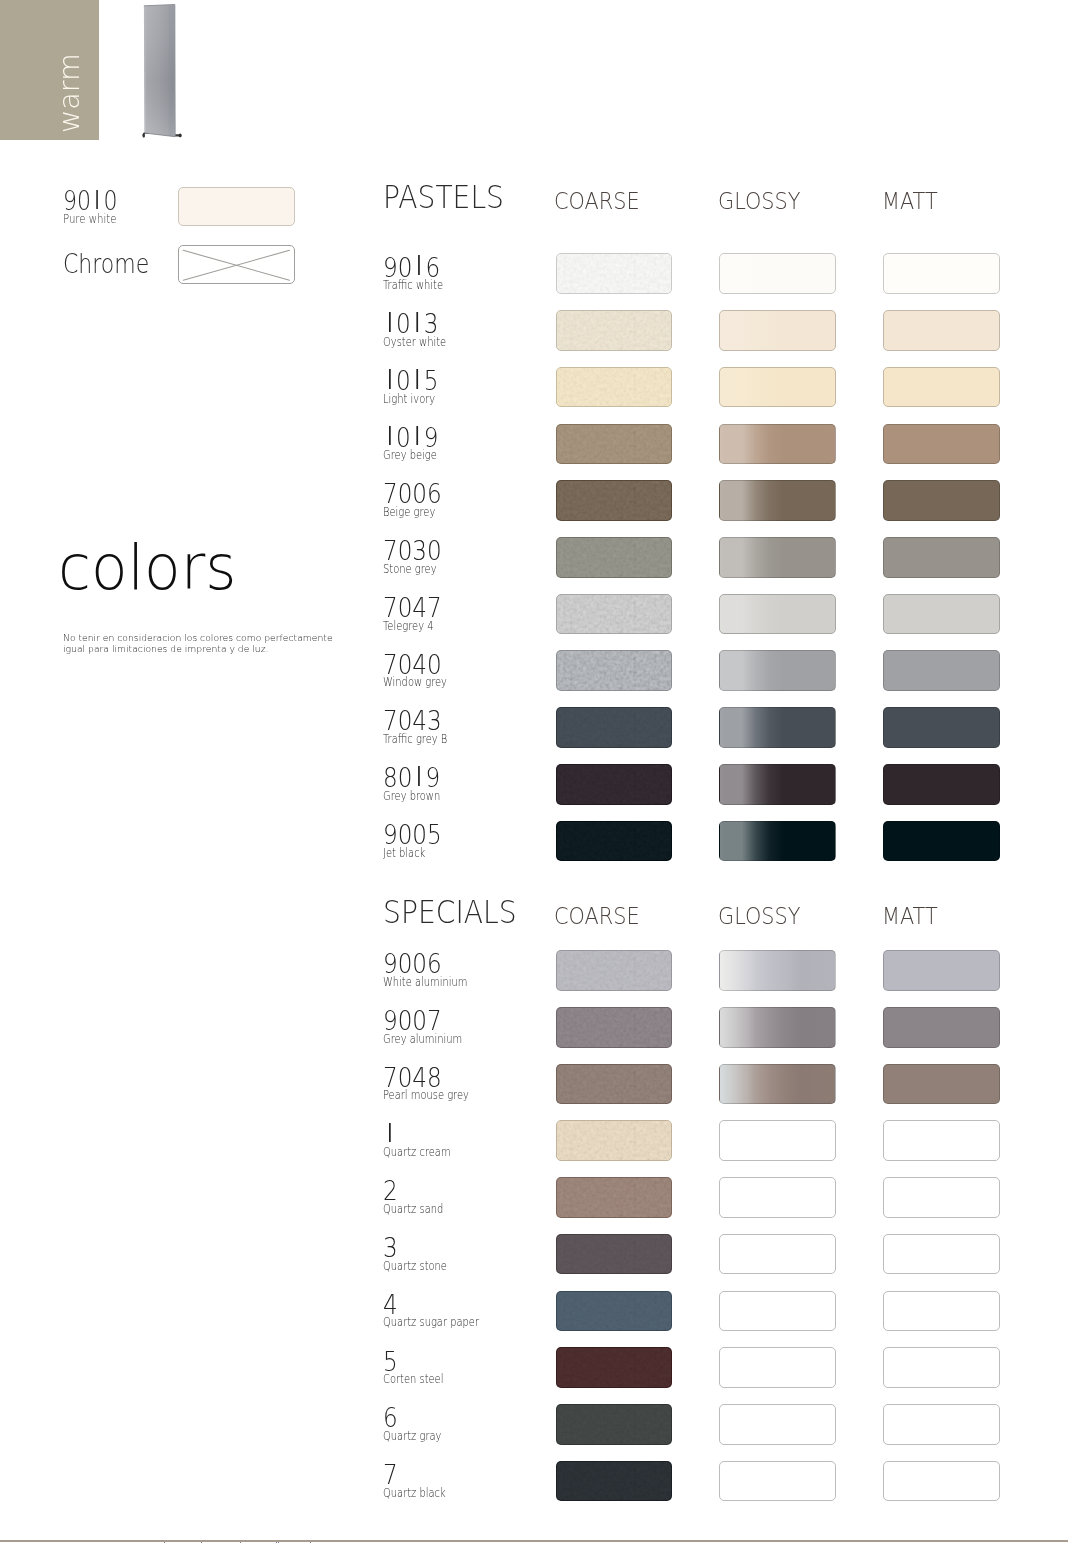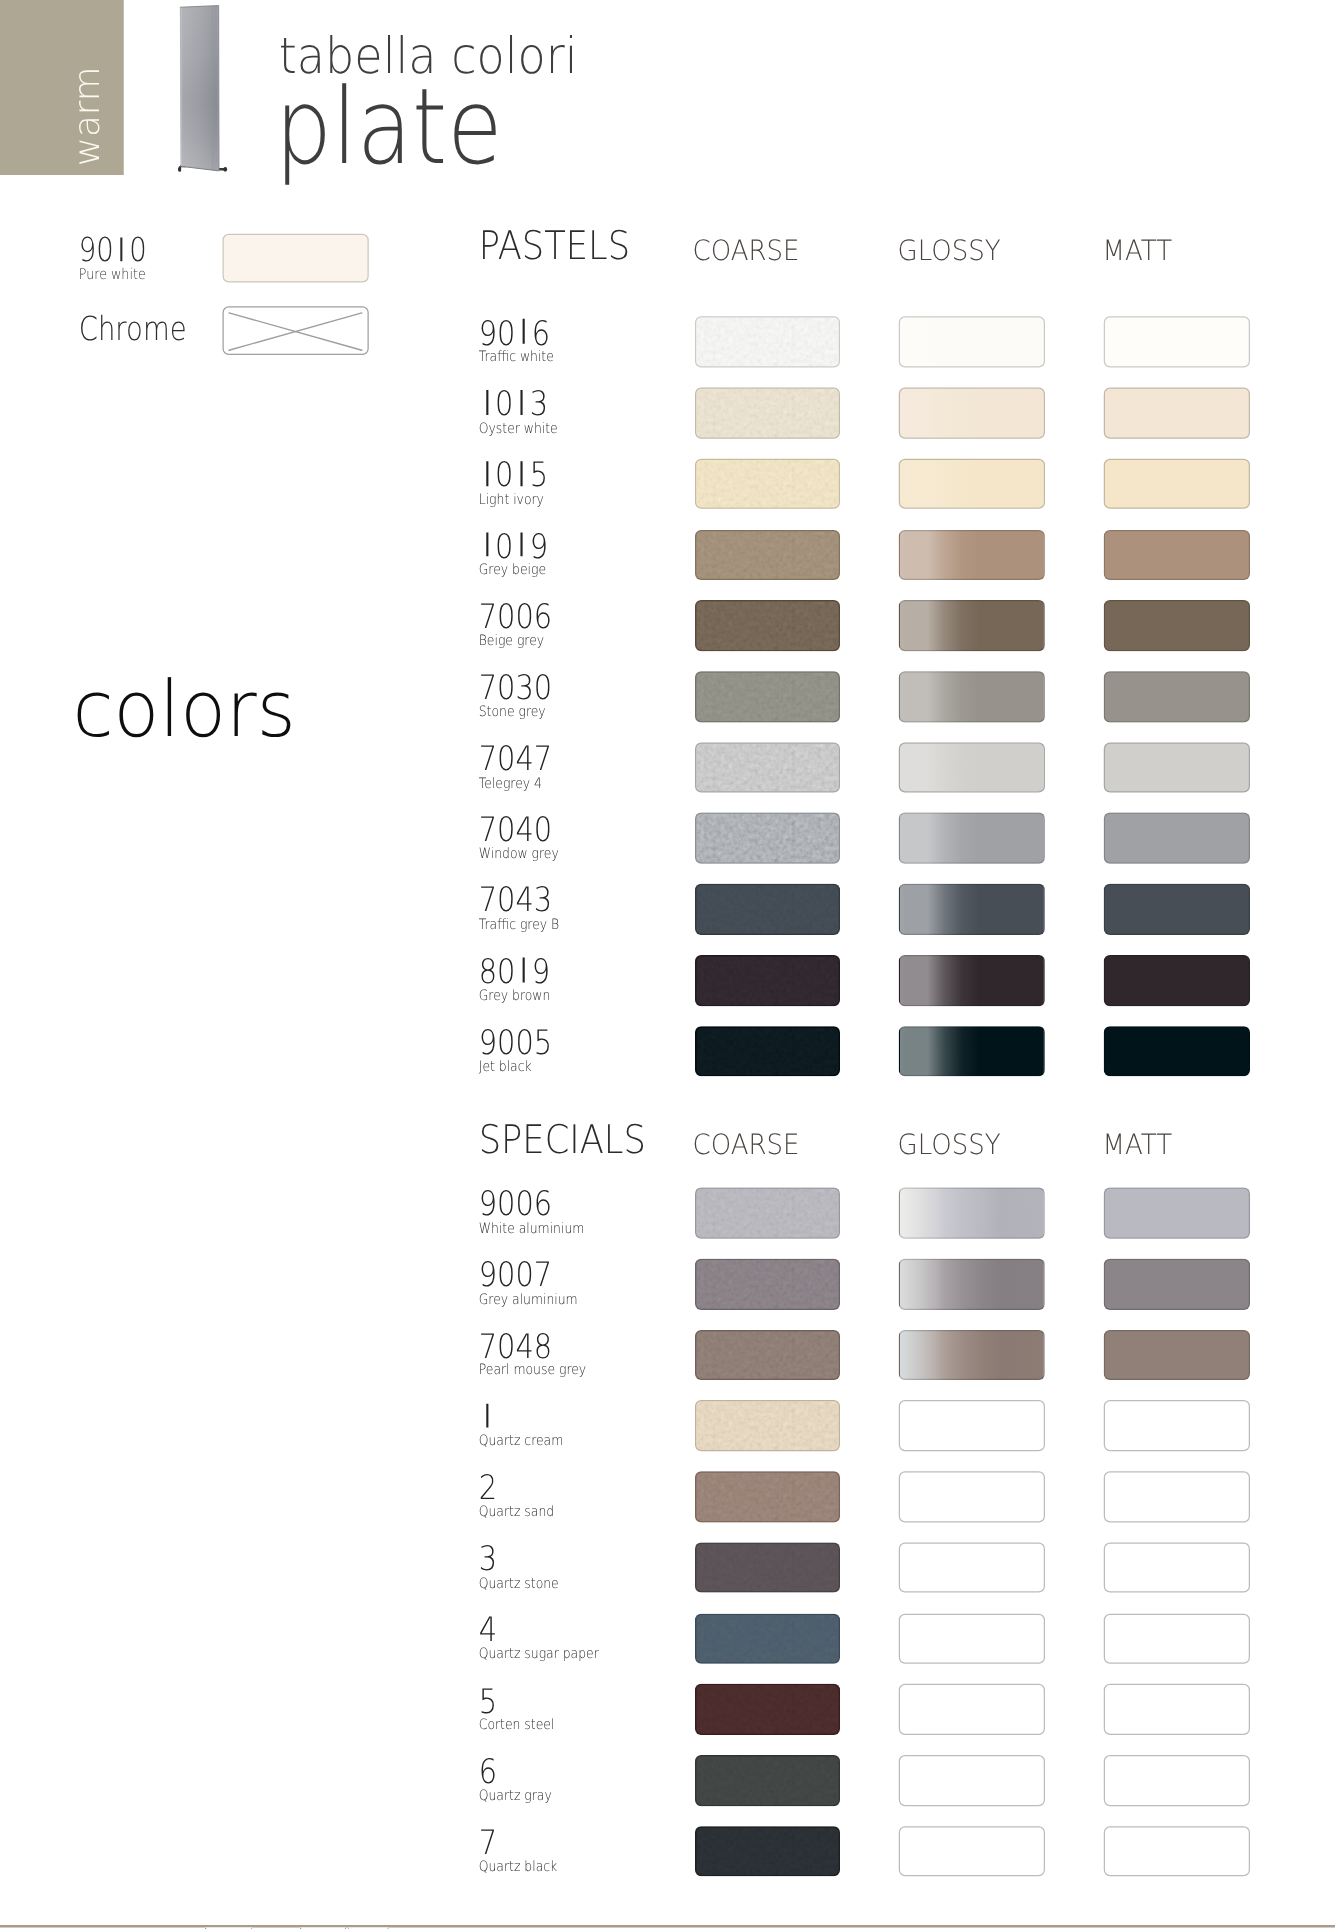--- a/index.html
+++ b/index.html
@@ -124,35 +124,35 @@
         <ellipse cx="45.2" cy="135.4" rx="1.5" ry="1.9" fill="#2e2f31"></ellipse>
         <path d="M8.9 5.8 L39.9 4.5 L40.2 136.7 L9.4 133.0 Z" fill="url(#radg)"></path>
         <path d="M8.9 5.8 L39.9 4.5 L40.2 136.7 L9.4 133.0 Z" fill="url(#radv)"></path>
         <path d="M34.8 4.7 L35.1 136.2" stroke="#8e9197" stroke-width="0.55" opacity="0.55" fill="none"></path>
         <path d="M10.0 5.7 L10.3 133.1" stroke="#c9cbcf" stroke-width="0.6" opacity="0.55" fill="none"></path>
         <path d="M8.9 5.8 L39.9 4.5" stroke="#8b8e94" stroke-width="0.9" fill="none"></path>
         <path d="M39.9 4.5 L40.2 136.7" stroke="#82858b" stroke-width="0.7" fill="none"></path>
         <path d="M9.4 133.0 L40.2 136.7" stroke="#7d8086" stroke-width="0.8" fill="none"></path>
       </svg>
     </div>
-    <div class="title-wrap">
-      <div class="t-sub">tabella colori</div>
-      <div class="t-main">plate</div>
-    </div>
     <div class="lp-code" style="left:62.5px;top:188.1px">90<i class="one"></i>0</div>
     <div class="lp-name" style="left:62.5px;top:213.6px">Pure white</div>
     <div class="sw" style="left:177.9px;top:187.1px;width:117px;height:39.3px;background:#faf4ec;border:1px solid #ccc7ba"></div>
     <div class="lp-code" style="left:62.5px;top:251px">Chrome</div>
     <div class="sw" style="left:178.2px;top:244.5px;width:116.7px;height:39.8px;border:1.3px solid #a0a09c;background:#fff;overflow:hidden">
       <svg width="114.1" height="37.2" viewBox="0 0 114.1 37.2">
         <path d="M4.2 4.3 L110.5 34.2 M110.5 4.3 L4.2 34.2" stroke="#9d9d99" stroke-width="1.1" fill="none" stroke-linecap="round"></path>
       </svg>
     </div>
     <div class="colors-h">colors</div>
     <div class="notes">
+      <p>
+        <span class="nl">No tenir en consideracion los colores como perfectamente</span>
+        <span class="nl">igual para limitaciones de imprenta y de luz.</span>
+      </p>
     </div>
     <div class="sec-title" style="left:383px;top:181.5px">PASTELS</div>
     <div class="col-head" style="left:554px;top:189.5px">COARSE</div>
     <div class="col-head" style="left:717.9px;top:189.5px">GLOSSY</div>
     <div class="col-head" style="left:881.8px;top:189.5px">MATT</div>
     <div class="r-code" style="left:383px;top:253.5px">90<i class="one"></i>6</div>
     <div class="r-name" style="left:383px;top:280.1px">Traffic white</div>
     <div class="sw" style="left:555.5px;top:253.3px;width:116.8px;height:40.6px;background:#fdfdfb;overflow:hidden;border:1px solid #cacac9">
       <div style="position:absolute;inset:0;border-radius:5px;overflow:hidden;">
         <svg width="116.8" height="40.6">

